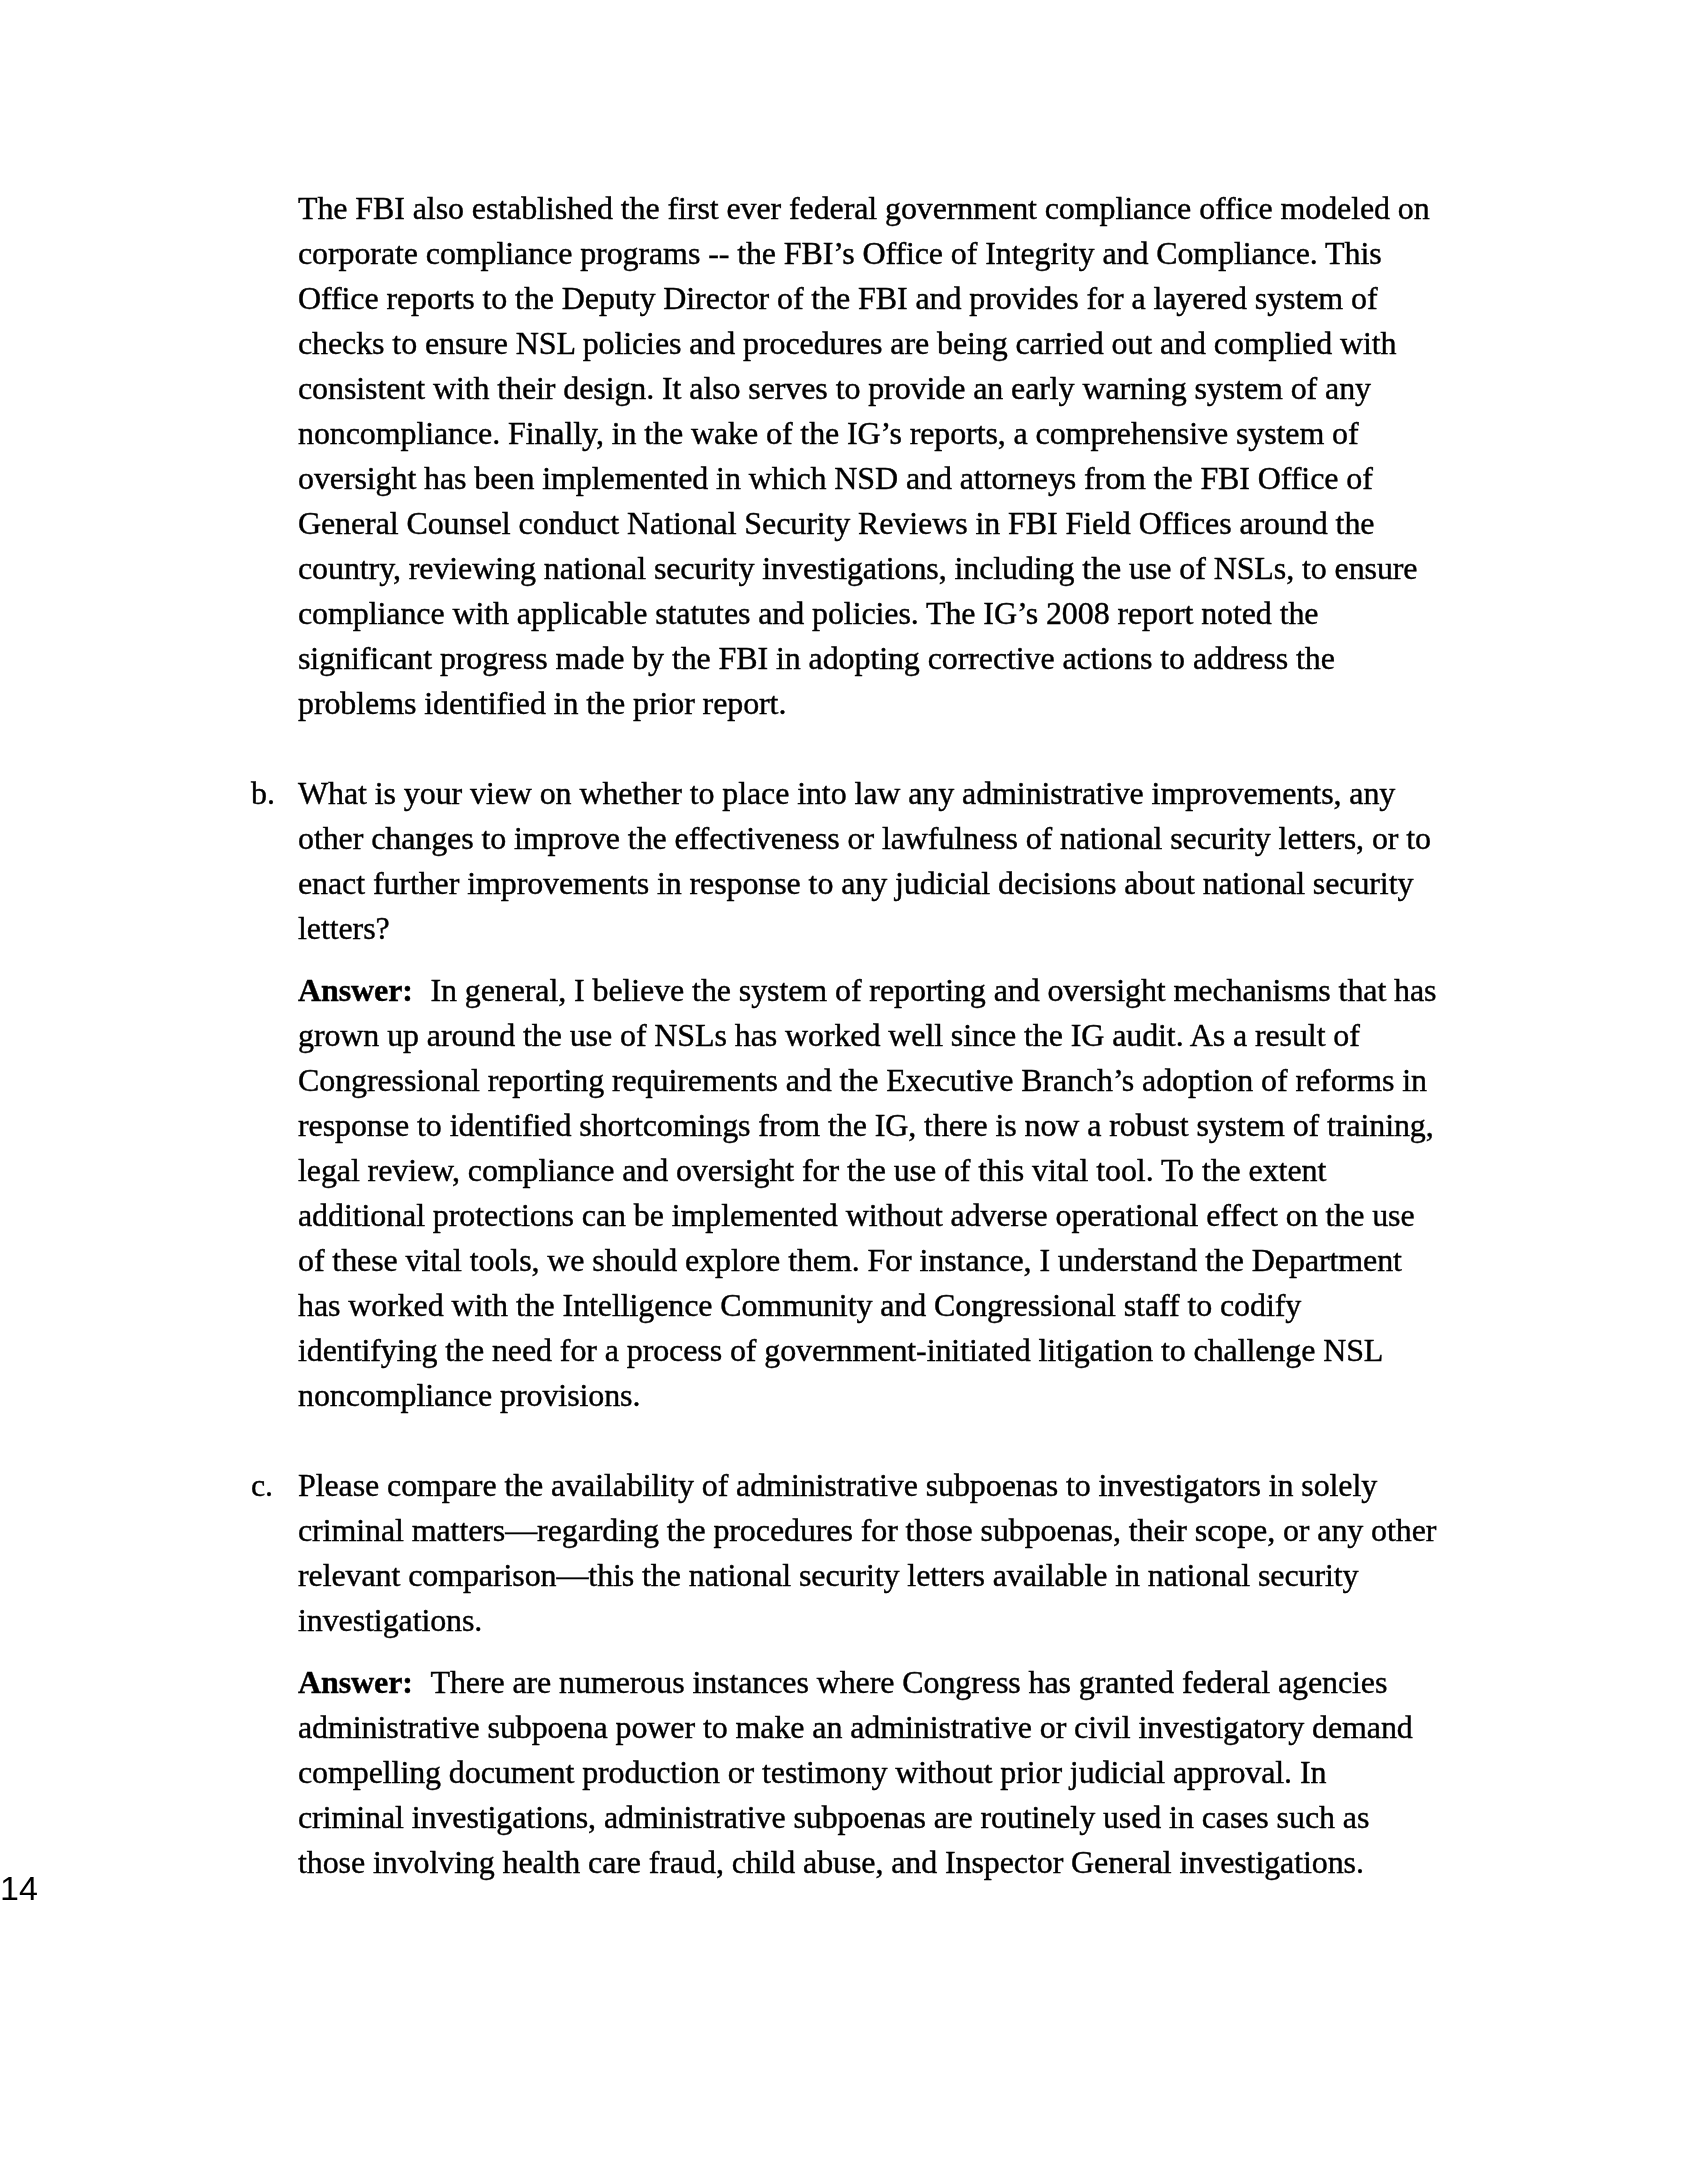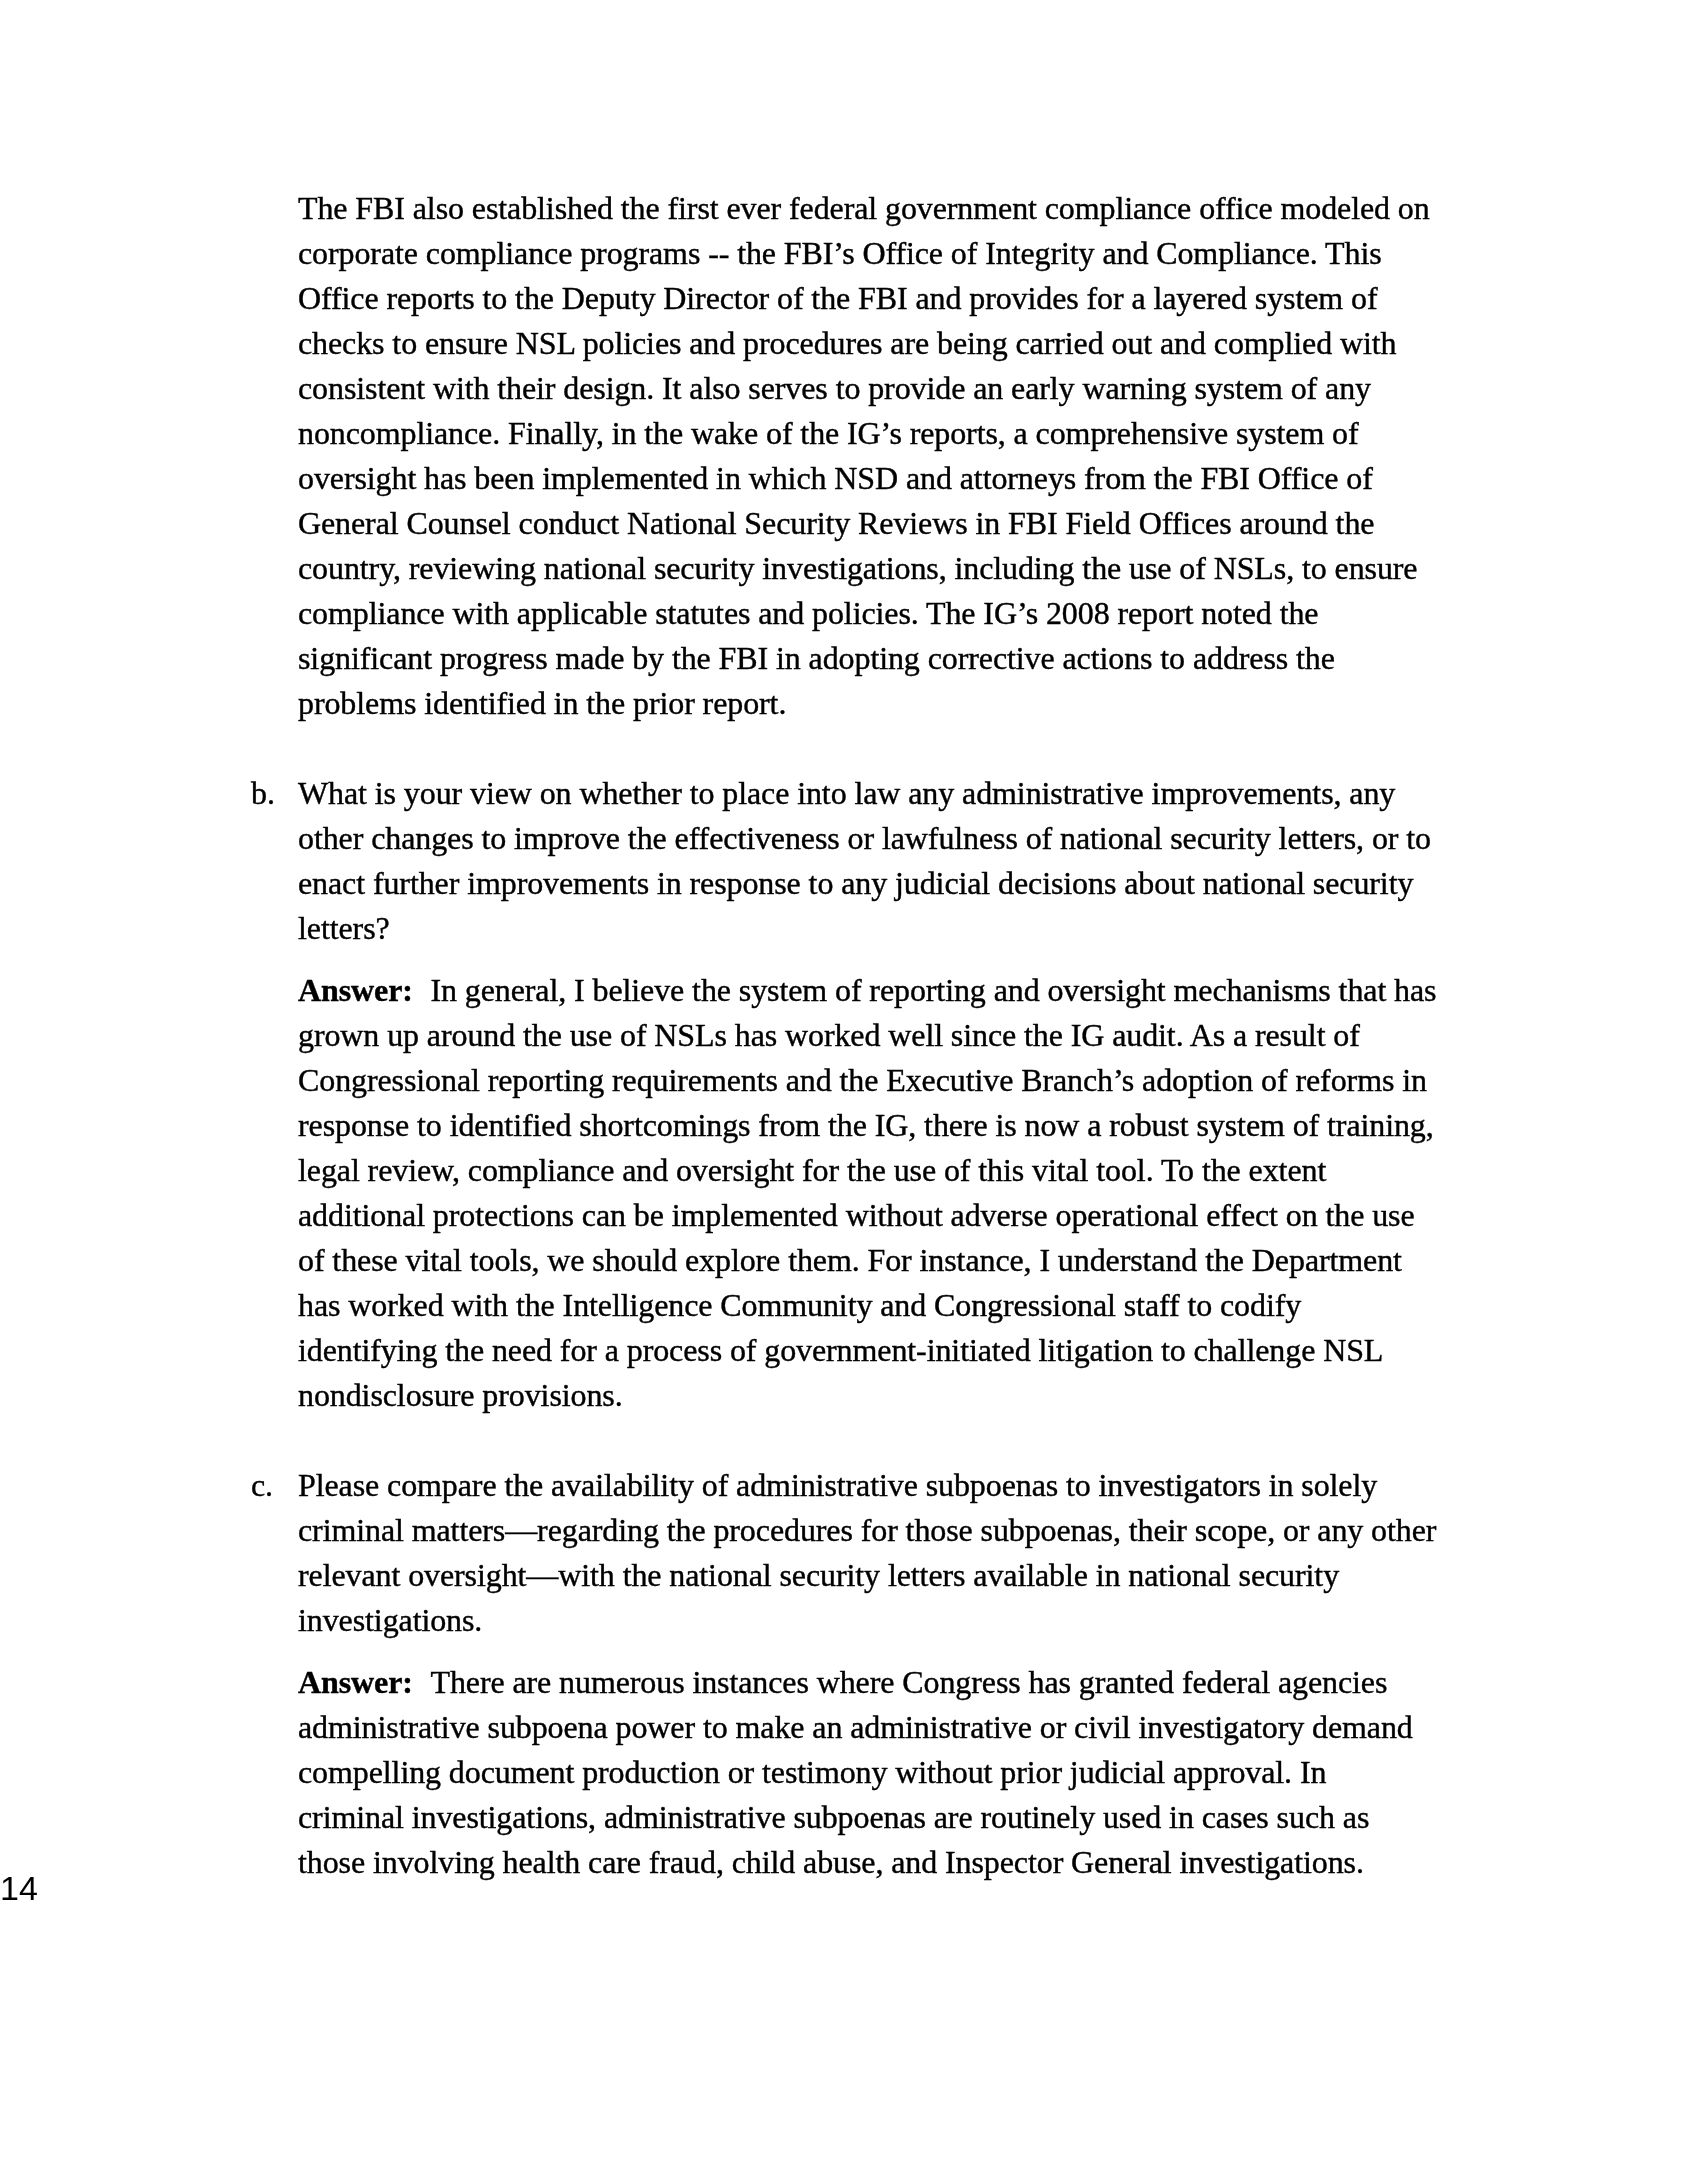--- a/index.html
+++ b/index.html
@@ -96,28 +96,28 @@
     <div class="block answer">
       <div class="para"><span class="answer-label">Answer:</span><span>In general, I believe the system of reporting and oversight mechanisms that has
 grown up around the use of NSLs has worked well since the IG audit.  As a result of
 Congressional reporting requirements and the Executive Branch’s adoption of reforms in
 response to identified shortcomings from the IG, there is now a robust system of training,
 legal review, compliance and oversight for the use of this vital tool.  To the extent
 additional protections can be implemented without adverse operational effect on the use
 of these vital tools, we should explore them.  For instance, I understand the Department
 has worked with the Intelligence Community and Congressional staff to codify</span></div>
       <div class="para">identifying the need for a process of government-initiated litigation to challenge NSL
-nondisclosure provisions.</div>
+noncompliance provisions.</div>
     </div>
 
     <div class="block item">
       <span class="marker">c.</span>
       <div class="para">Please compare the availability of administrative subpoenas to investigators in solely
 criminal matters—regarding the procedures for those subpoenas, their scope, or any other
-relevant oversight—with the national security letters available in national security
+relevant comparison—this the national security letters available in national security
 investigations.</div>
     </div>
 
     <div class="block answer">
       <div class="para"><span class="answer-label">Answer:</span><span>There are numerous instances where Congress has granted federal agencies
 administrative subpoena power to make an administrative or civil investigatory demand
 compelling document production or testimony without prior judicial approval.  In
 criminal investigations, administrative subpoenas are routinely used in cases such as
 those involving health care fraud, child abuse, and Inspector General investigations.</span></div>
     </div>

